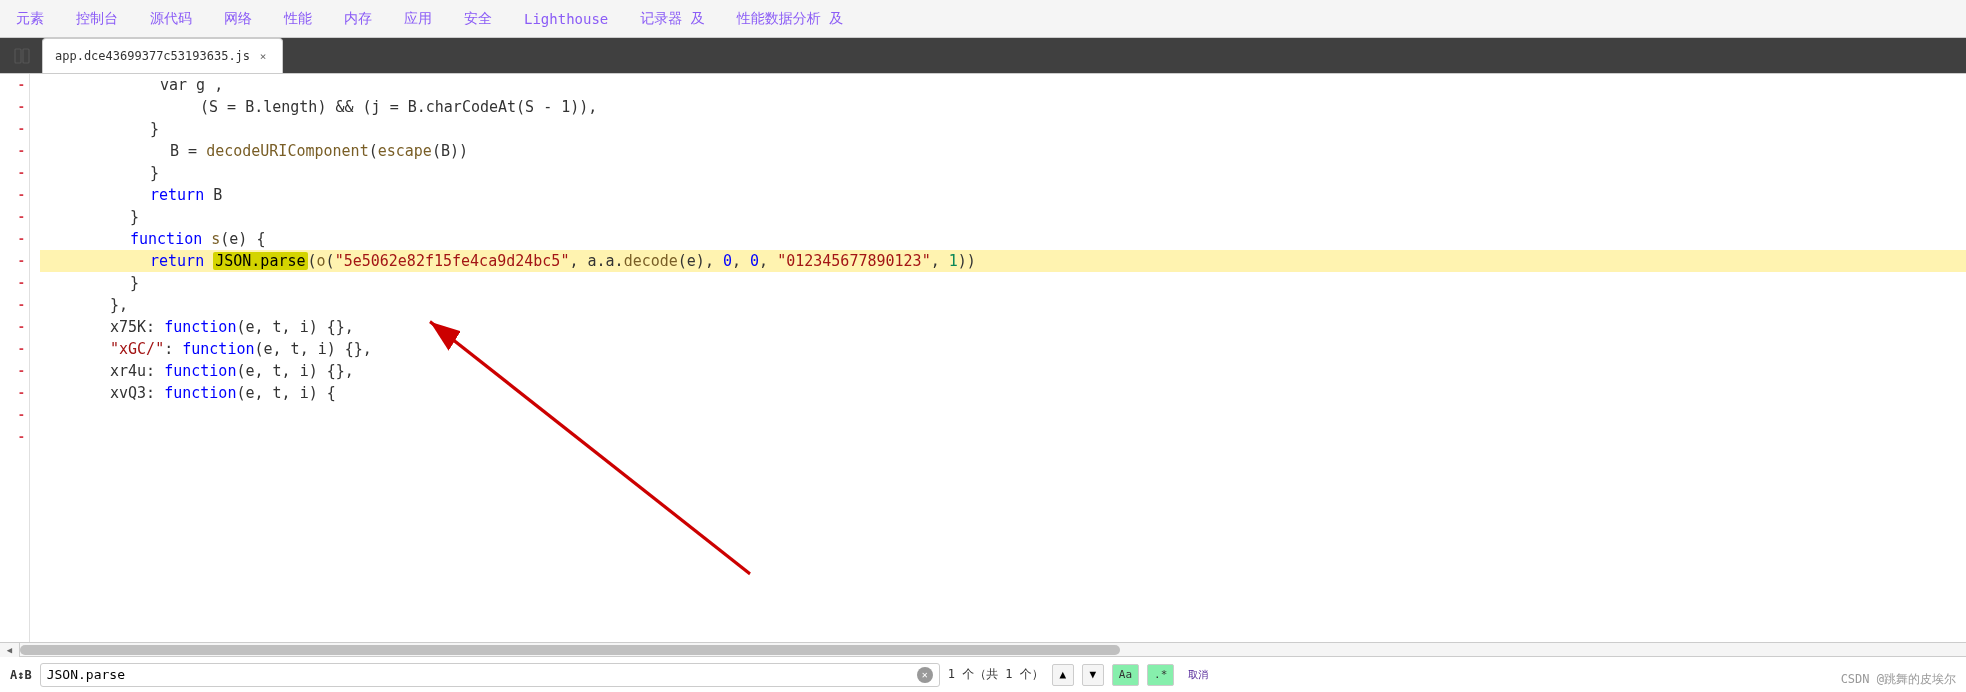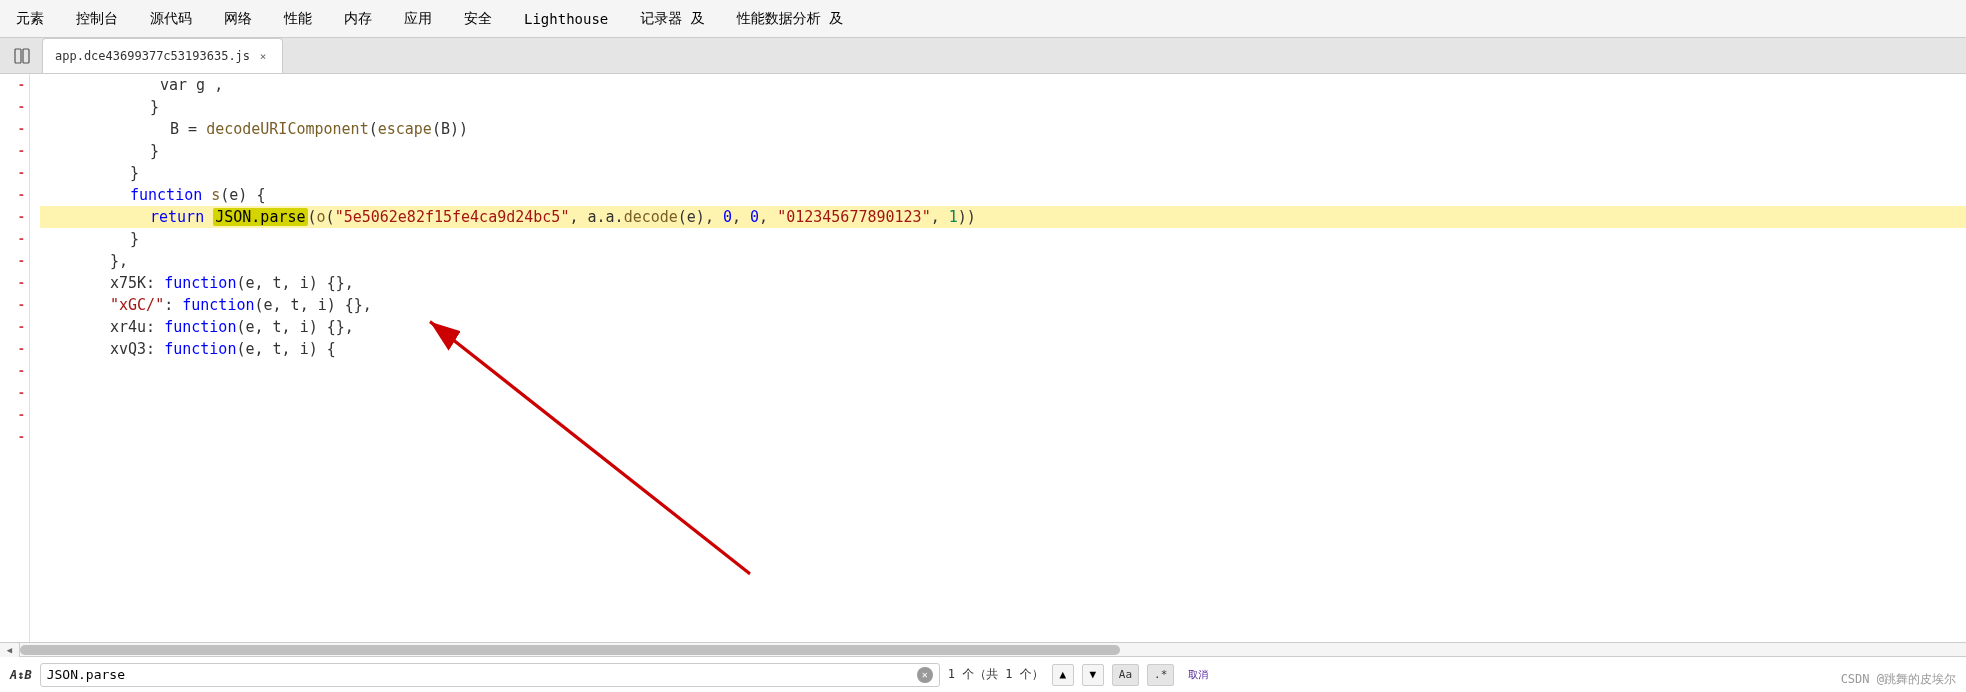--- a/index.html
+++ b/index.html
@@ -16,34 +16,34 @@
       display: flex;
       align-items: center;
       height: 38px;
       background: #f5f5f5;
       border-bottom: 1px solid #ccc;
       padding: 0 10px;
       gap: 20px;
     }
     .top-nav-item {
       font-size: 14px;
-      color: #000000;
+      color: #8b5cf6;
       cursor: pointer;
       padding: 0 6px;
       height: 100%;
       display: flex;
       align-items: center;
     }
 
     
     .tab-bar {
       display: flex;
       align-items: center;
       height: 36px;
-      background: #e5e5e5;
+      background: #404040;
       border-bottom: 1px solid #ccc;
       padding-left: 10px;
     }
     .tab-sidebar-icon {
       width: 24px;
       height: 24px;
       margin-right: 8px;
       display: flex;
       align-items: center;
       justify-content: center;
@@ -144,21 +144,20 @@
       border-top: 1px solid #ccc;
       display: flex;
       align-items: center;
       padding: 0 10px;
       gap: 8px;
     }
     .search-ab {
       font-size: 12px;
       color: #333;
       font-weight: bold;
-      font-style: italic;
     }
     .search-input-wrapper {
       flex: 1;
       max-width: 900px;
       height: 24px;
       border: 1px solid #ccc;
       border-radius: 3px;
       display: flex;
       align-items: center;
       padding: 0 6px;
@@ -198,21 +197,21 @@
       align-items: center;
       justify-content: center;
       cursor: pointer;
       font-size: 11px;
       border-radius: 2px;
     }
     .search-option-btn {
       height: 22px;
       padding: 0 6px;
       border: 1px solid #ccc;
-      background: #e5e5e5;
+      background: #86efac;
       display: flex;
       align-items: center;
       justify-content: center;
       cursor: pointer;
       font-size: 11px;
       border-radius: 2px;
       color: #333;
     }
     .search-cancel-btn {
       font-size: 10px;
@@ -283,34 +282,40 @@
       <div class="gutter-line minus">-</div>
       <div class="gutter-line minus">-</div>
     </div>
 
     <div class="code-lines">
 
       <div class="code-line">
         <span style="padding-left:120px;" class="c-default">var g ,</span>
       </div>
 
+      <div class="code-line">
+        <span style="padding-left:160px;" class="c-default">(S = B.length) &amp;&amp; (j = B.charCodeAt(S - 1)),</span>
+      </div>
 
 
       <div class="code-line">
         <span style="padding-left:110px;" class="c-default">}</span>
       </div>
 
       <div class="code-line">
         <span style="padding-left:130px;" class="c-default">B = <span class="c-func">decodeURIComponent</span>(<span class="c-func">escape</span>(B))</span>
       </div>
 
       <div class="code-line">
         <span style="padding-left:110px;" class="c-default">}</span>
       </div>
 
+      <div class="code-line">
+        <span style="padding-left:110px;" class="c-default"><span class="c-keyword">return</span> B</span>
+      </div>
 
       <div class="code-line">
         <span style="padding-left:90px;" class="c-default">}</span>
       </div>
 
       <div class="code-line">
         <span style="padding-left:90px;" class="c-default"><span class="c-keyword">function</span> <span class="c-func">s</span>(e) {</span>
       </div>
 
       <div class="code-line highlighted">

